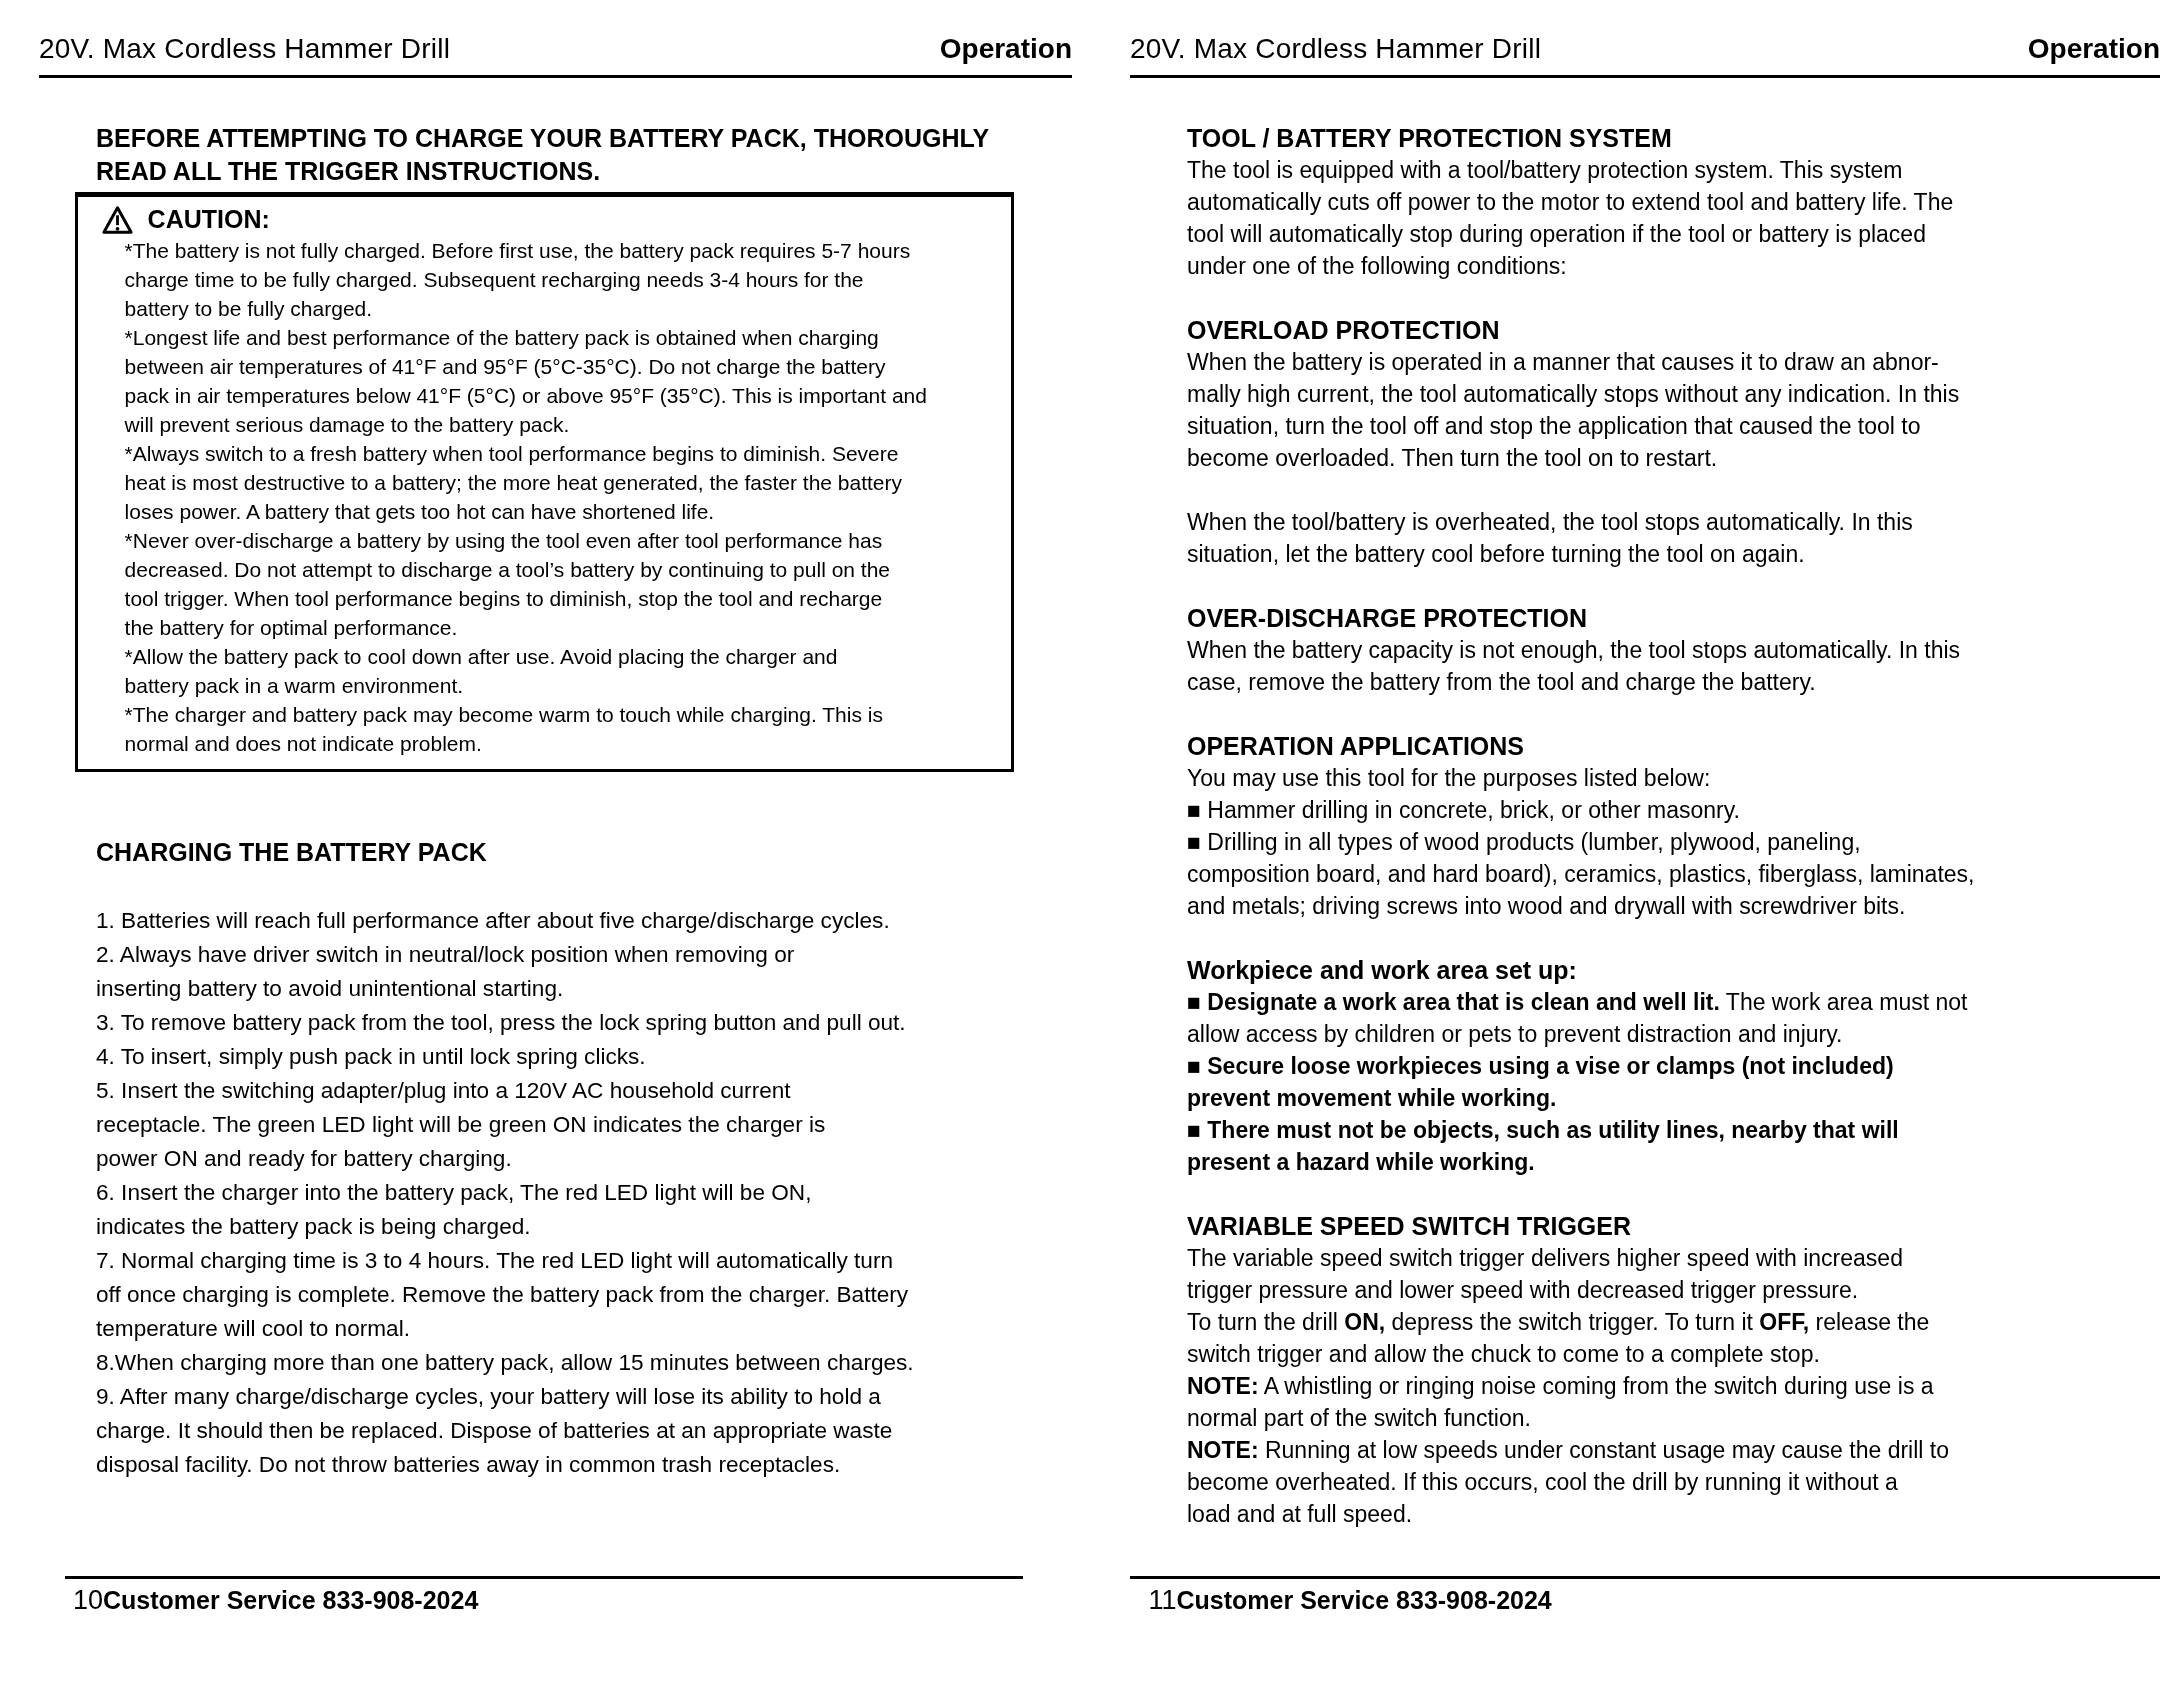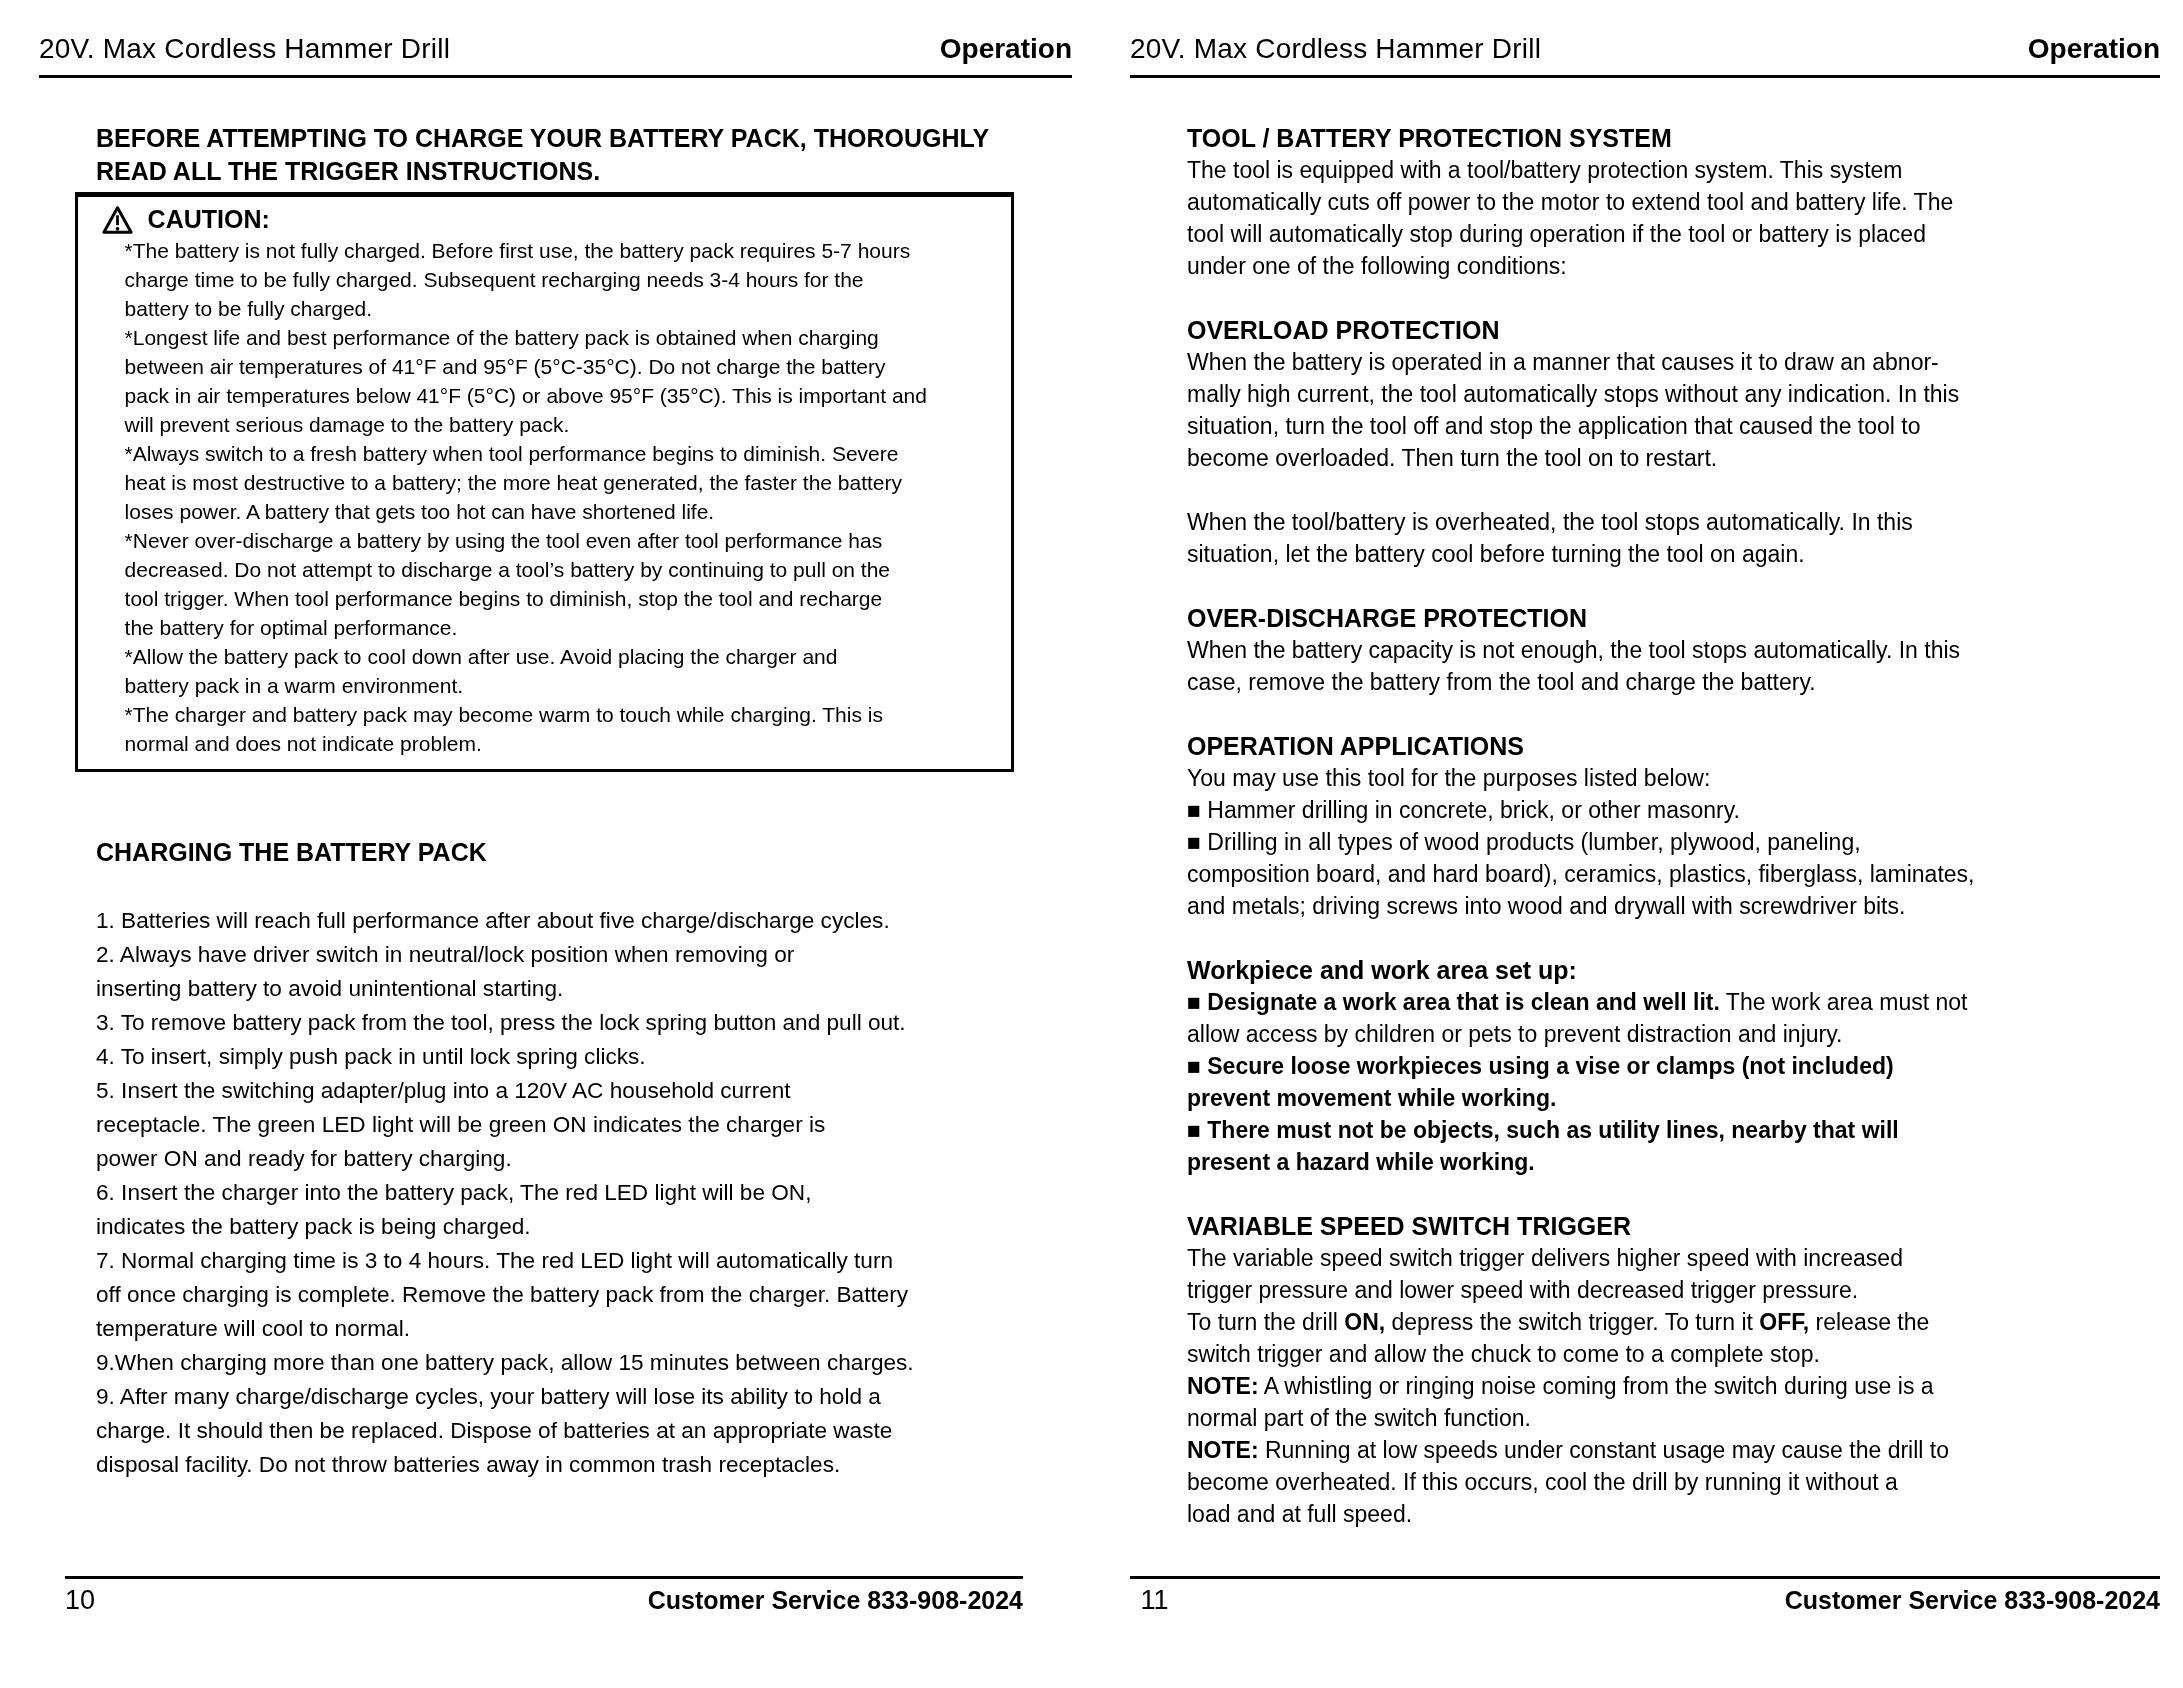--- a/index.html
+++ b/index.html
@@ -107,23 +107,23 @@
   }
   .b { font-weight: bold; }
 
   
   .pg-footer { position: absolute; top: 1576px; }
   .page-left  .pg-footer { left: 26px; width: 958px; }
   .page-right .pg-footer { left: 0;   width: 1030px; }
   .foot-rule { border-top: 3px solid #000; }
   .foot-row {
     display: flex;
-    justify-content: space-between;
     align-items: flex-start;
     margin-top: 4.5px;
+    margin-left: 8px;
   }
   .pgnum   { font-size: 27px; line-height: 33px; }
   .page-right .pgnum { margin-left: 10.5px; }
   .service { font-size: 25px; line-height: 33px; font-weight: bold; }
 </style>
 </head>
 <body>
 
 <div class="page page-left">
   <div class="pg-header">
@@ -176,21 +176,21 @@
       <div class="step">3. To remove battery pack from the tool, press the lock spring button and pull out.</div>
       <div class="step">4. To insert, simply push pack in until lock spring clicks.</div>
       <div class="step">5. Insert the switching adapter/plug into a 120V AC household current
 receptacle. The green LED light will be green ON indicates the charger is
 power ON and ready for battery charging.</div>
       <div class="step">6. Insert the charger into the battery pack, The red LED light will be ON,
 indicates the battery pack is being charged.</div>
       <div class="step">7. Normal charging time is 3 to 4 hours. The red LED light will automatically turn
 off once charging is complete. Remove the battery pack from the charger. Battery
 temperature will cool to normal.</div>
-      <div class="step">9.When charging more than one battery pack, allow 15 minutes between charges.</div>
+      <div class="step">8.When charging more than one battery pack, allow 15 minutes between charges.</div>
       <div class="step">9. After many charge/discharge cycles, your battery will lose its ability to hold a
 charge. It should then be replaced. Dispose of batteries at an appropriate waste
 disposal facility. Do not throw batteries away in common trash receptacles.</div>
     </div>
   </div>
 
   <div class="pg-footer">
     <div class="foot-rule"></div>
     <div class="foot-row">
       <span class="pgnum">10</span>

